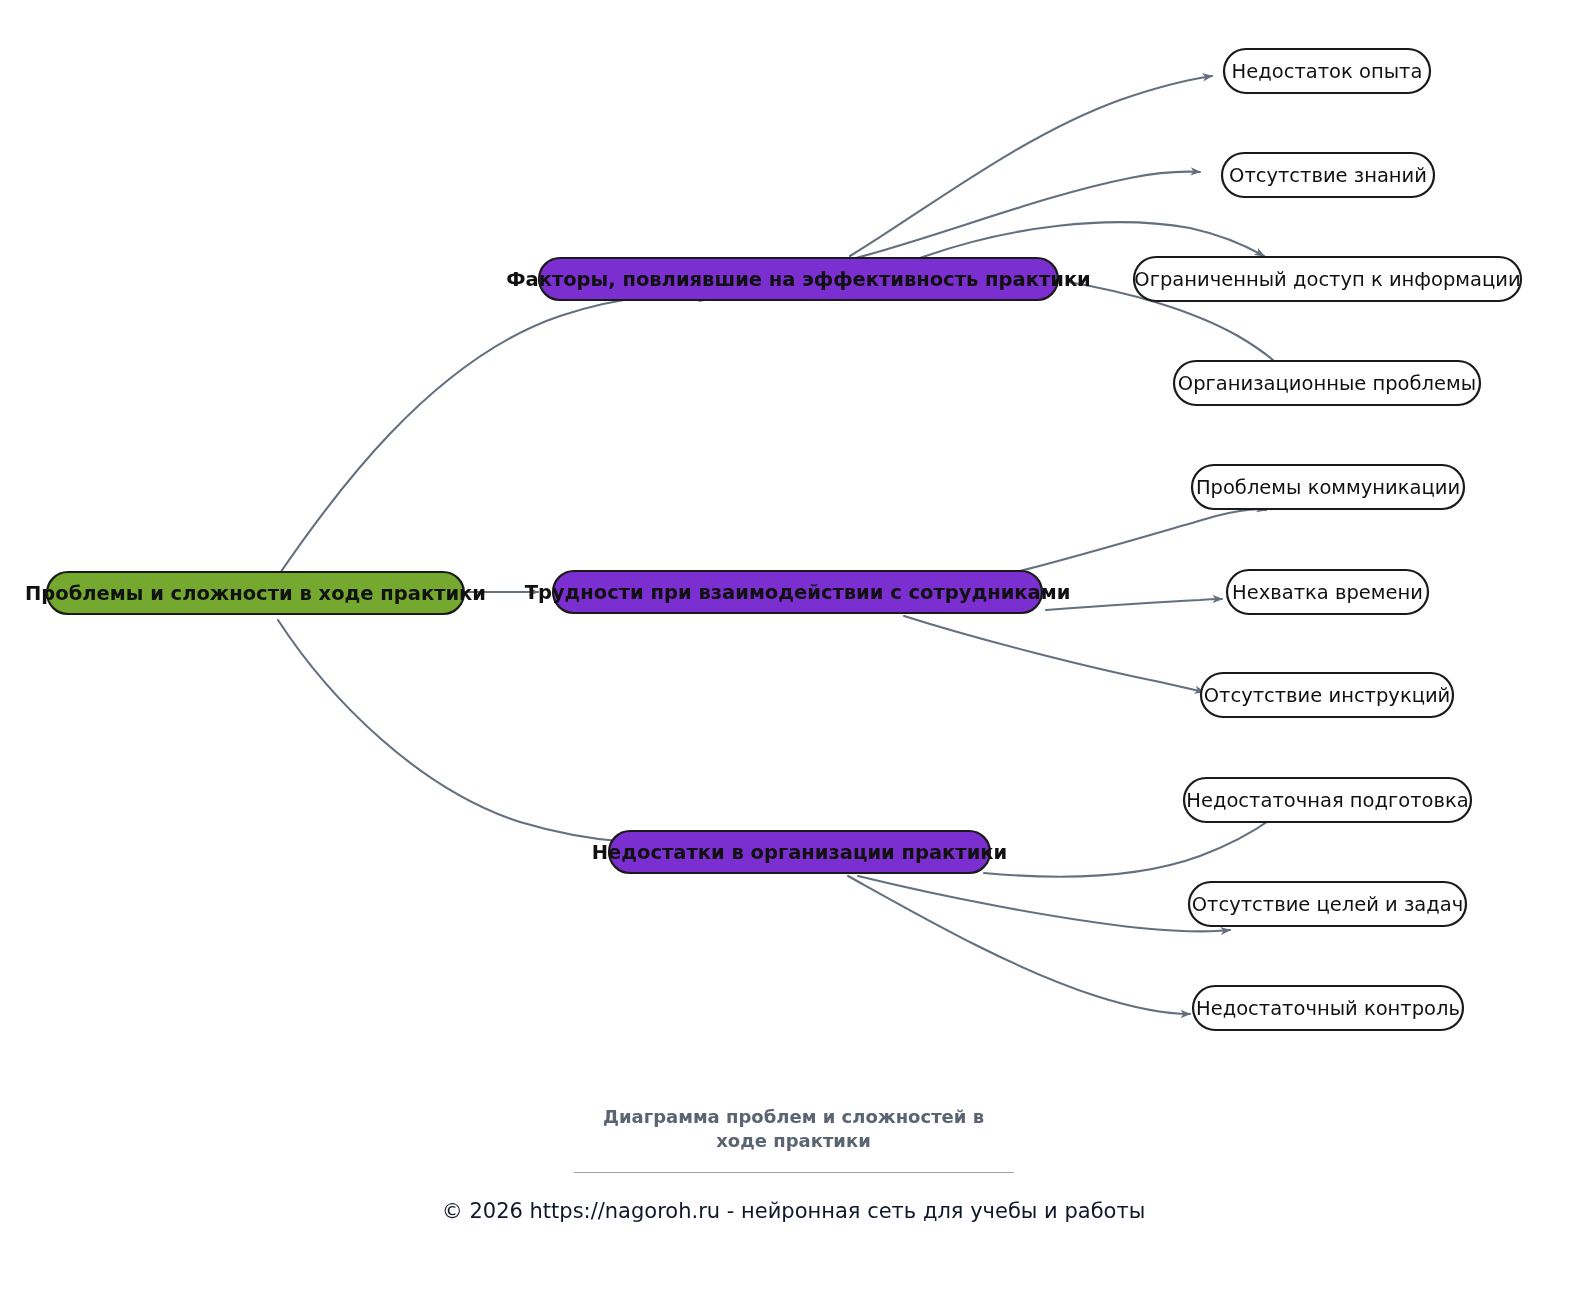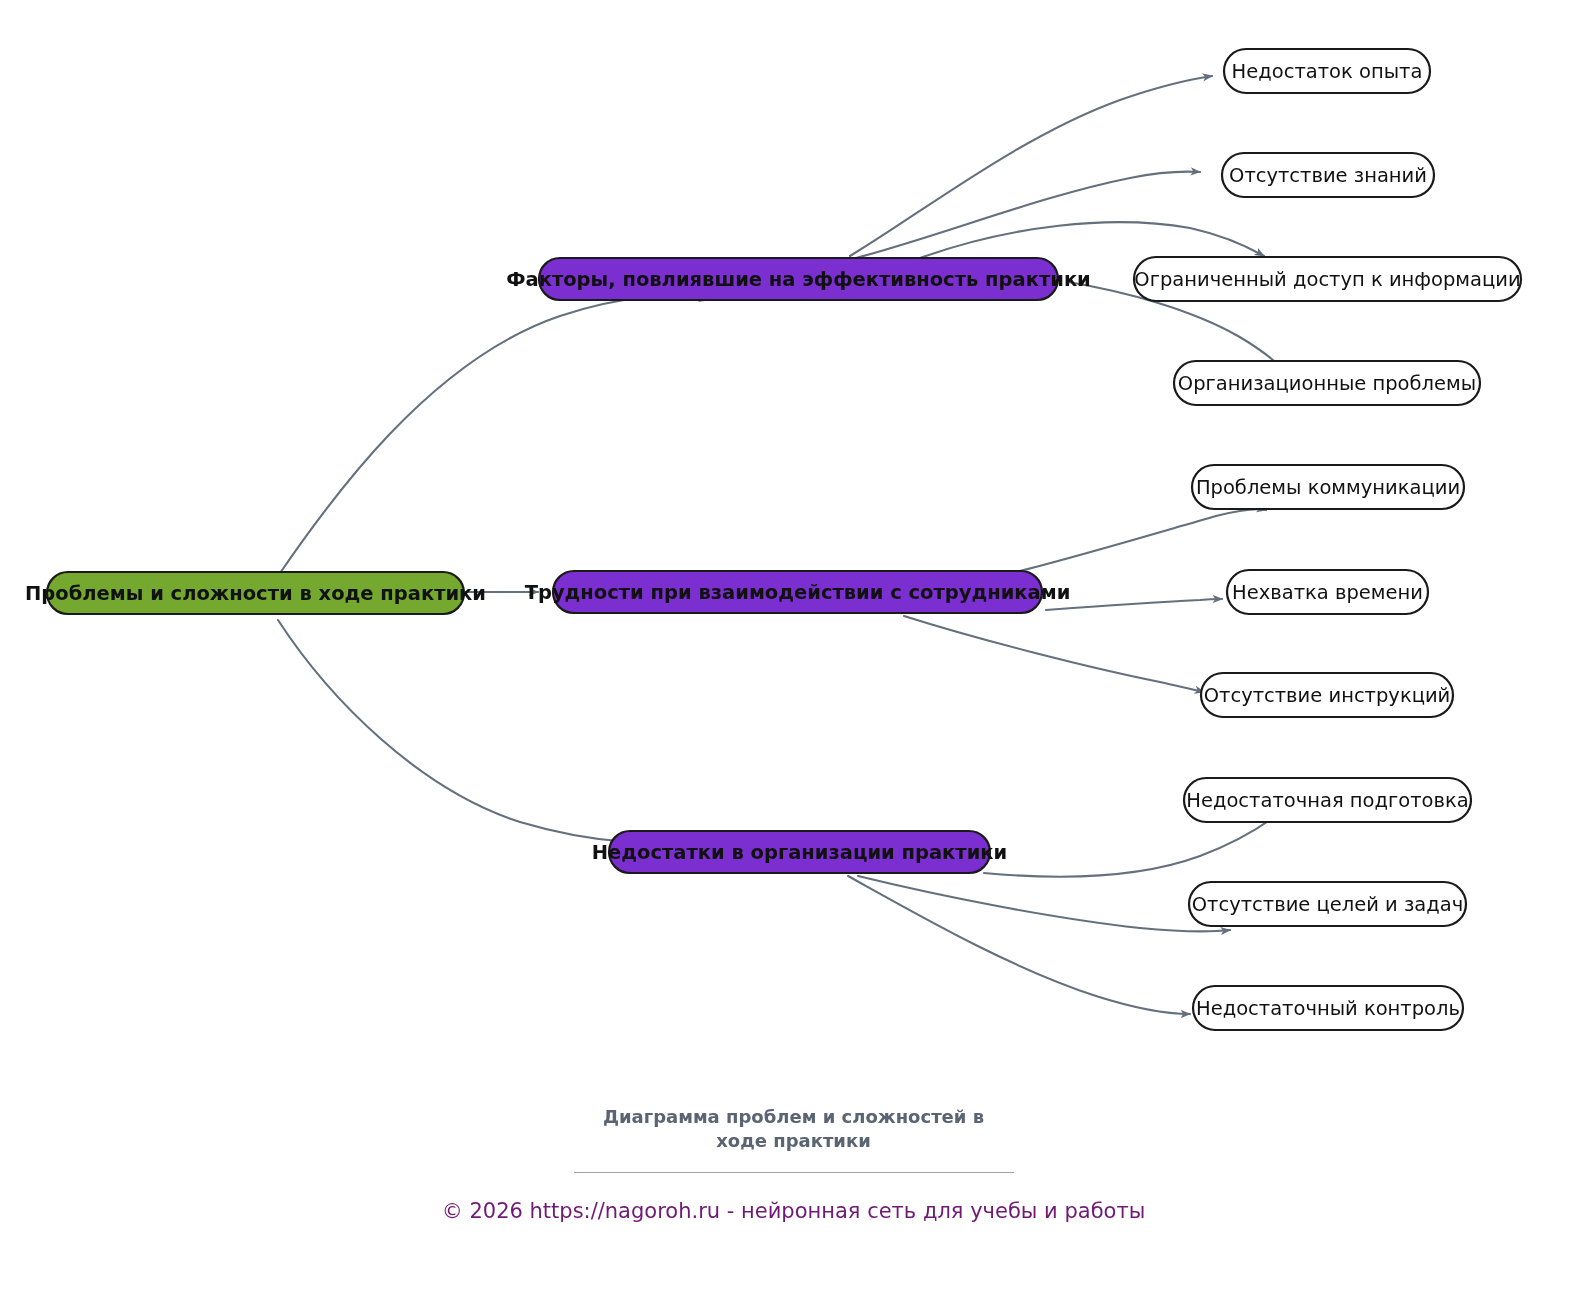--- a/index.html
+++ b/index.html
@@ -92,21 +92,21 @@
     width: 440px;
     height: 0;
     margin: 18px auto 0 auto;
     border-top: 1.6px solid #9aa3ae;
   }
   .footer-copy {
     margin-top: 26px;
     font-family: "DejaVu Sans", "Liberation Sans", sans-serif;
     font-size: 21px;
     font-weight: 400;
-    color: #701a75;
+    color: #0f172a;
   }
 </style>
 </head>
 <body>
 
 <div id="diagram-root">
   <svg id="mindmap" viewBox="0 0 1587 1300" xmlns="http://www.w3.org/2000/svg">
     <defs>
       <marker id="arrowhead" markerWidth="11" markerHeight="9" refX="9.4" refY="4.5" orient="auto" markerUnits="userSpaceOnUse">
         <path d="M0,0.4 L10.4,4.5 L0,8.6 L2.7,4.5 Z" fill="#64707d"></path>

